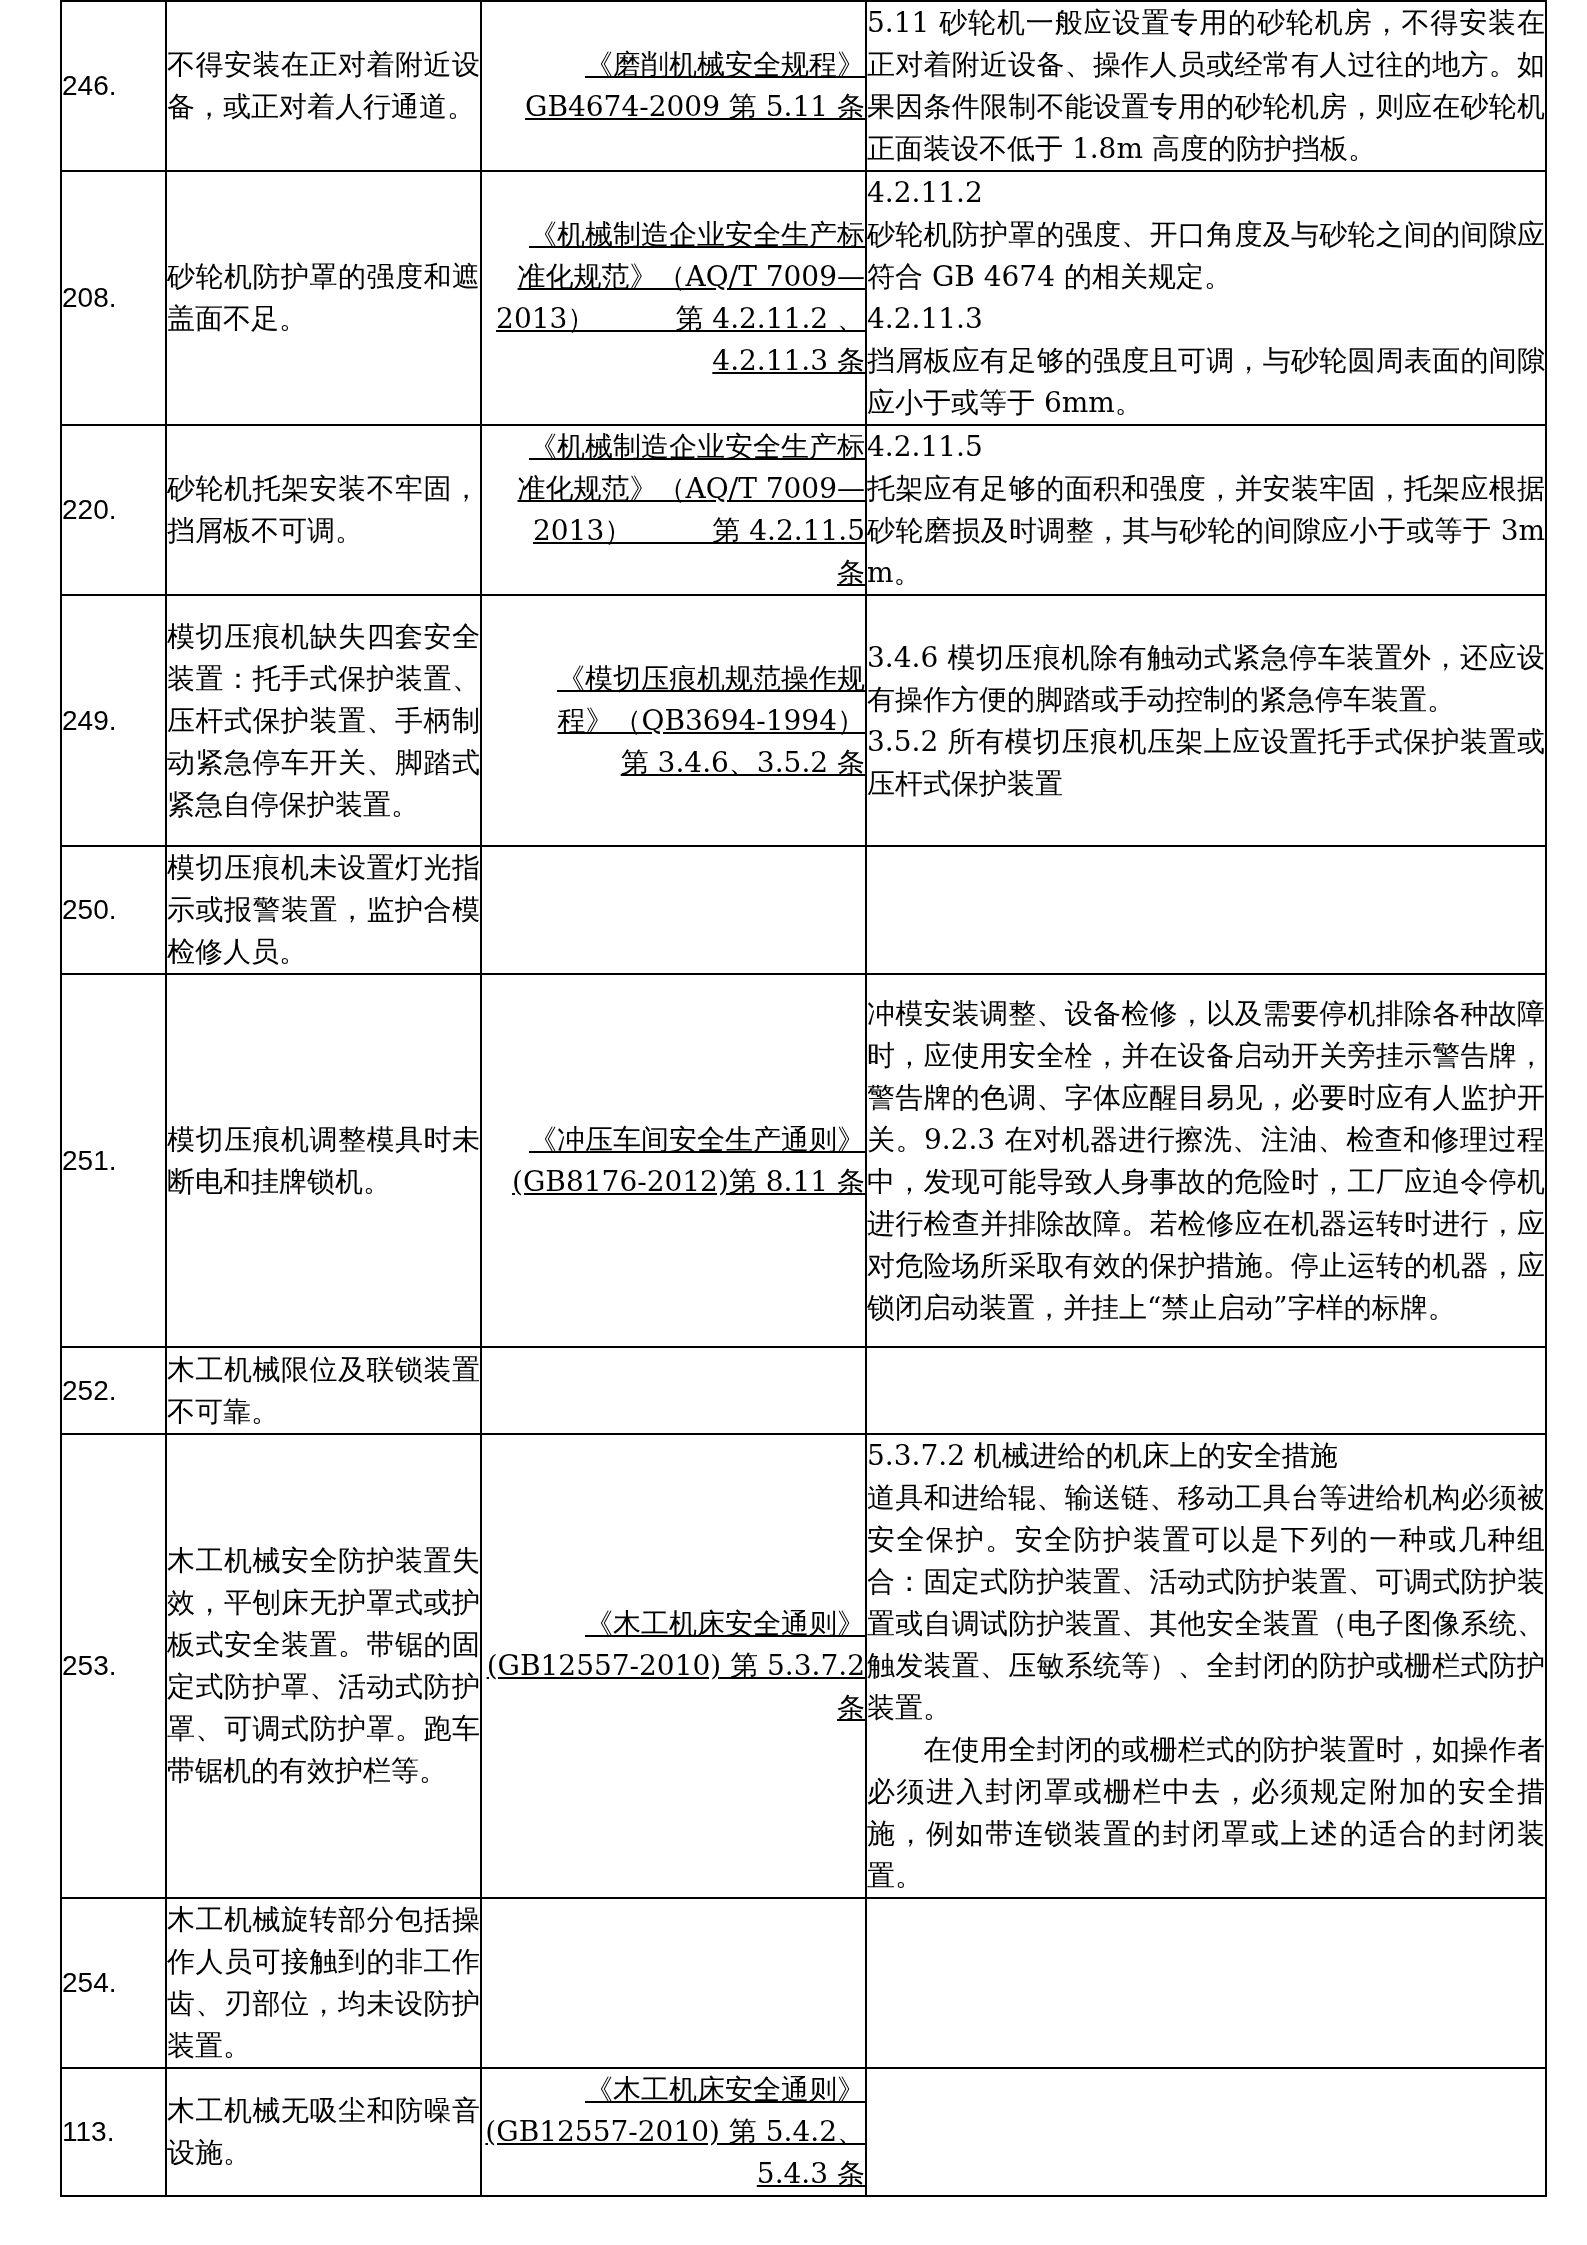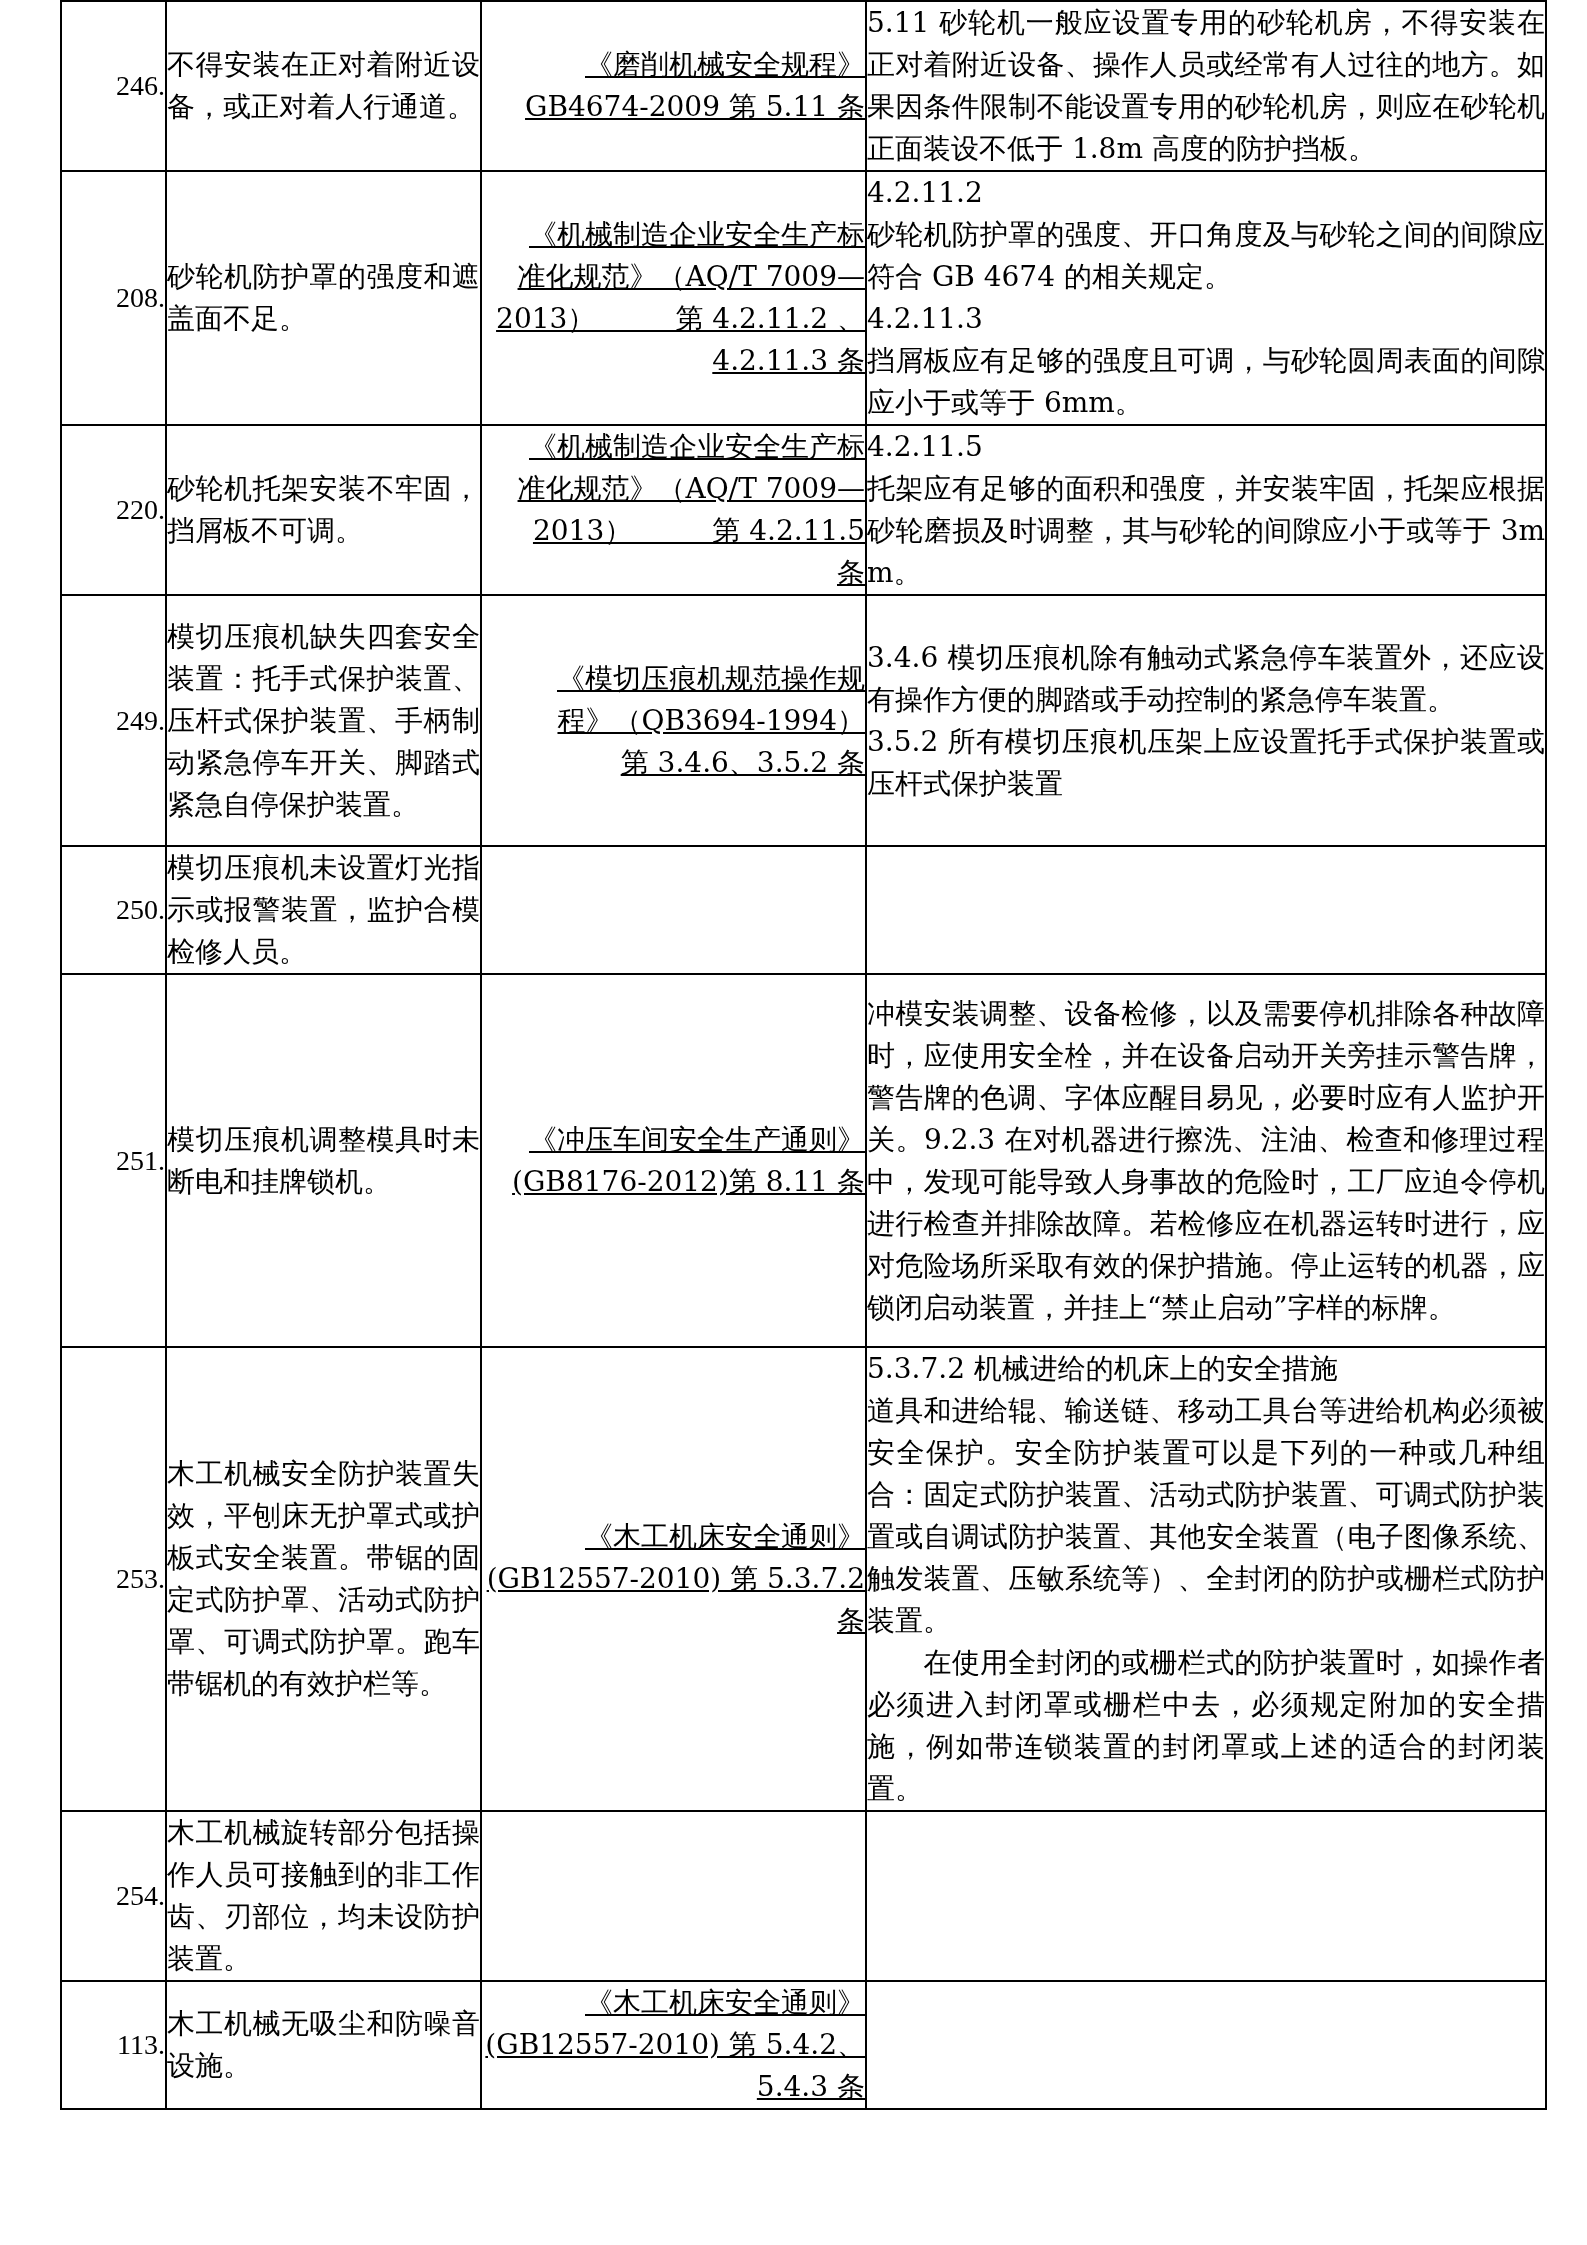--- a/index.html
+++ b/index.html
@@ -31,24 +31,24 @@
     line-height: 42px;
     padding: 0;
     word-break: break-all;
     margin-top: 14px;
   }
   col.c-num     { width: 105px; }
   col.c-problem { width: 315px; }
   col.c-basis   { width: 385px; }
   col.c-detail  { width: 680px; }
   td.num {
-    text-align: right;
+    text-align: left;
     font-size: 30px;
     line-height: 36px;
-    font-family: Liberation Serif, serif;
+    font-family: Liberation Sans, sans-serif;
   }
   td.problem {
     padding: 2px 10px 2px 14px;
     text-align: justify;
     line-height: 44px;
   }
   td.basis {
     padding: 2px 8px 2px 10px;
     white-space: pre-wrap;
     text-align: right;
@@ -118,20 +118,26 @@
         <td class="basis"></td>
         <td class="detail"></td>
       </tr>
       <tr style="height:373px;">
         <td class="num">251.</td>
         <td class="problem">模切压痕机调整模具时未断电和挂牌锁机。</td>
         <td class="basis">《冲压车间安全生产通则》
 (GB8176-2012)第 8.11 条</td>
         <td class="detail">冲模安装调整、设备检修，以及需要停机排除各种故障时，应使用安全栓，并在设备启动开关旁挂示警告牌，警告牌的色调、字体应醒目易见，必要时应有人监护开关。9.2.3 在对机器进行擦洗、注油、检查和修理过程中，发现可能导致人身事故的危险时，工厂应迫令停机进行检查并排除故障。若检修应在机器运转时进行，应对危险场所采取有效的保护措施。停止运转的机器，应锁闭启动装置，并挂上“禁止启动”字样的标牌。</td>
       </tr>
+      <tr style="height:87px;">
+        <td class="num">252.</td>
+        <td class="problem">木工机械限位及联锁装置不可靠。</td>
+        <td class="basis"></td>
+        <td class="detail"></td>
+      </tr>
       <tr style="height:457px;">
         <td class="num">253.</td>
         <td class="problem">木工机械安全防护装置失效，平刨床无护罩式或护板式安全装置。带锯的固定式防护罩、活动式防护罩、可调式防护罩。跑车带锯机的有效护栏等。</td>
         <td class="basis">《木工机床安全通则》
 (GB12557-2010) 第 5.3.7.2
 条</td>
         <td class="detail">5.3.7.2 机械进给的机床上的安全措施
 道具和进给辊、输送链、移动工具台等进给机构必须被安全保护。安全防护装置可以是下列的一种或几种组合：固定式防护装置、活动式防护装置、可调式防护装置或自调试防护装置、其他安全装置（电子图像系统、触发装置、压敏系统等）、全封闭的防护或栅栏式防护装置。
 　　在使用全封闭的或栅栏式的防护装置时，如操作者必须进入封闭罩或栅栏中去，必须规定附加的安全措施，例如带连锁装置的封闭罩或上述的适合的封闭装置。</td>
       </tr>

